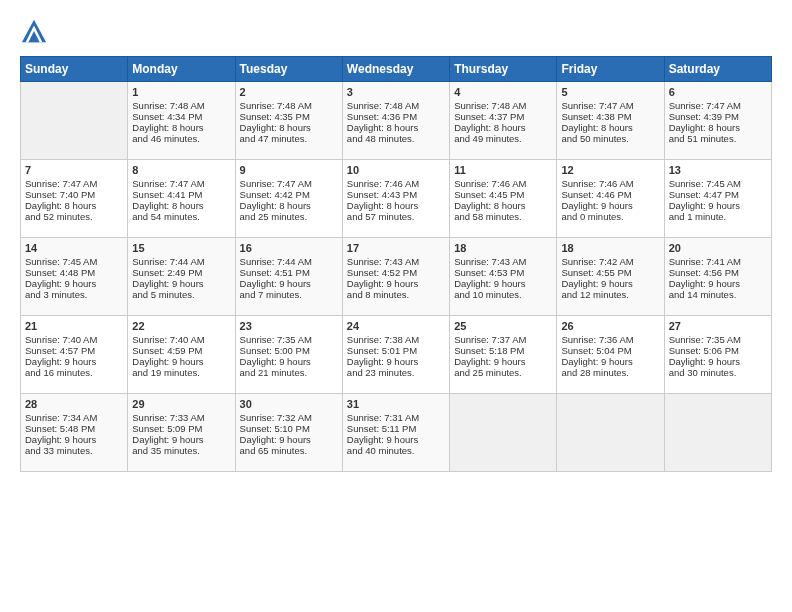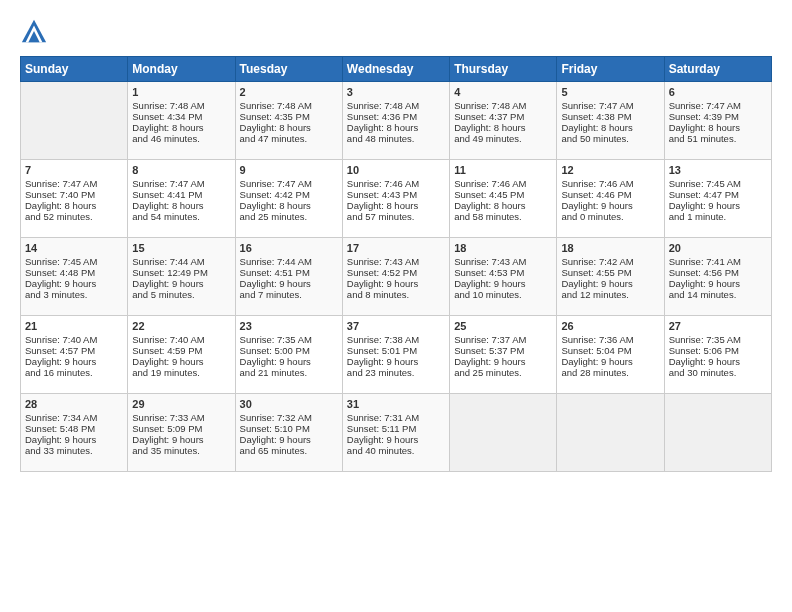--- a/index.html
+++ b/index.html
@@ -228,21 +228,21 @@
           <td>
             <span class="day-num">14</span>
             <div>Sunrise: 7:45 AM</div>
             <div>Sunset: 4:48 PM</div>
             <div>Daylight: 9 hours</div>
             <div>and 3 minutes.</div>
           </td>
           <td>
             <span class="day-num">15</span>
             <div>Sunrise: 7:44 AM</div>
-            <div>Sunset: 12:49 PM</div>
+            <div>Sunset: 2:49 PM</div>
             <div>Daylight: 9 hours</div>
             <div>and 5 minutes.</div>
           </td>
           <td>
             <span class="day-num">16</span>
             <div>Sunrise: 7:44 AM</div>
             <div>Sunset: 4:51 PM</div>
             <div>Daylight: 9 hours</div>
             <div>and 7 minutes.</div>
           </td>
@@ -291,30 +291,30 @@
             <div>and 19 minutes.</div>
           </td>
           <td>
             <span class="day-num">23</span>
             <div>Sunrise: 7:35 AM</div>
             <div>Sunset: 5:00 PM</div>
             <div>Daylight: 9 hours</div>
             <div>and 21 minutes.</div>
           </td>
           <td>
-            <span class="day-num">37</span>
+            <span class="day-num">24</span>
             <div>Sunrise: 7:38 AM</div>
             <div>Sunset: 5:01 PM</div>
             <div>Daylight: 9 hours</div>
             <div>and 23 minutes.</div>
           </td>
           <td>
             <span class="day-num">25</span>
             <div>Sunrise: 7:37 AM</div>
-            <div>Sunset: 5:37 PM</div>
+            <div>Sunset: 5:18 PM</div>
             <div>Daylight: 9 hours</div>
             <div>and 25 minutes.</div>
           </td>
           <td>
             <span class="day-num">26</span>
             <div>Sunrise: 7:36 AM</div>
             <div>Sunset: 5:04 PM</div>
             <div>Daylight: 9 hours</div>
             <div>and 28 minutes.</div>
           </td>

